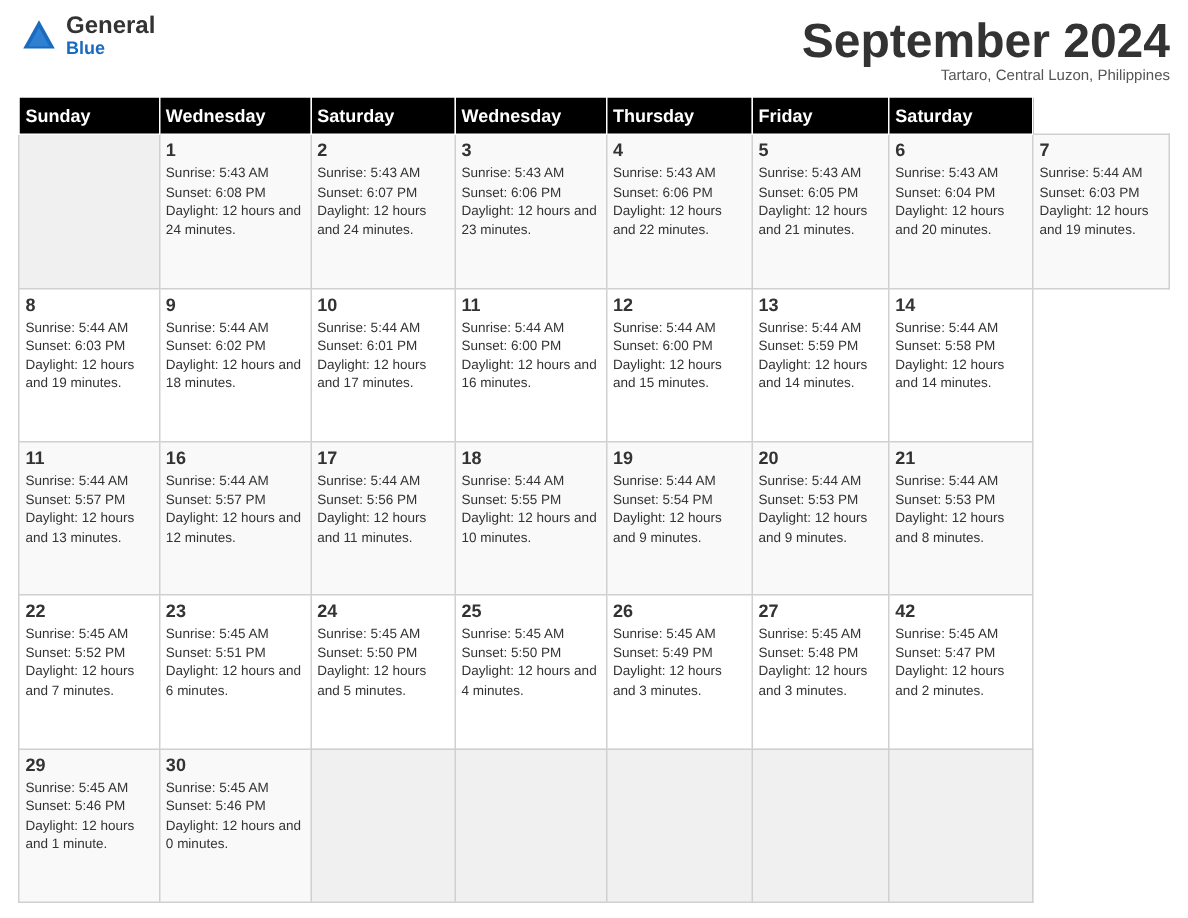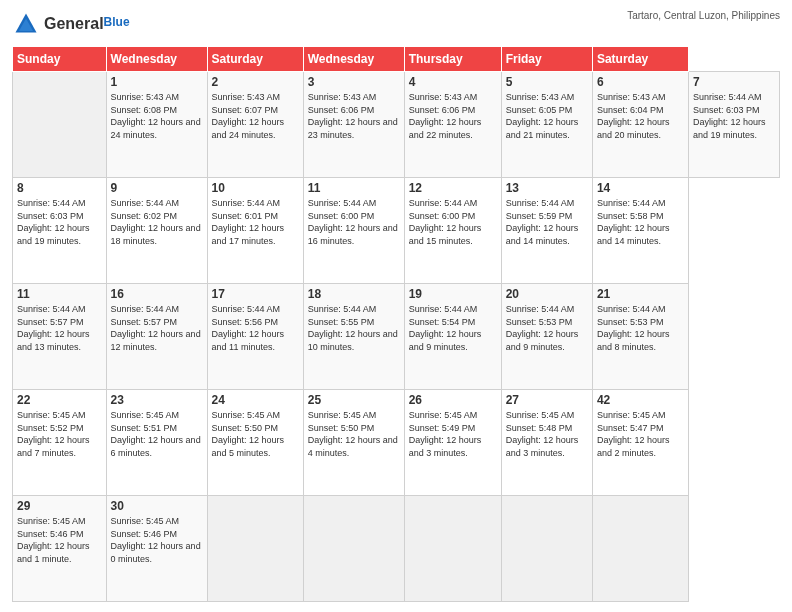--- a/index.html
+++ b/index.html
@@ -23,21 +23,21 @@
       align-items: flex-start;
       margin-bottom: 8px;
     }
     .logo {
       display: flex;
       align-items: center;
       gap: 4px;
     }
     .logo-text {
       display: flex;
-      flex-direction: row;
+      flex-direction: column;
       line-height: 1;
     }
     .logo-general {
       font-size: 16px;
       font-weight: bold;
       color: #333;
     }
     .logo-blue {
       font-size: 12px;
       font-weight: bold;
@@ -59,21 +59,21 @@
     .location {
       font-size: 10px;
       color: #555;
     }
     .calendar-table {
       width: 100%;
       border-collapse: collapse;
       flex: 1;
     }
     .calendar-table thead tr th {
-      background: #ef4444;
+      background: #000000;
       color: #fff;
       font-size: 12px;
       font-weight: bold;
       padding: 5px 4px;
       text-align: left;
       border: 1px solid #fff;
     }
     .calendar-table tbody tr td {
       border: 1px solid #d0d0d0;
       vertical-align: top;
@@ -111,20 +111,21 @@
       <svg class="logo-icon" viewBox="0 0 40 40">
         <polygon points="20,5 35,32 5,32" fill="#1a6bbf"></polygon>
         <polygon points="20,12 30,30 10,30" fill="#3a8edf" opacity="0.6"></polygon>
       </svg>
       <div class="logo-text">
         <span class="logo-general">General</span>
         <span class="logo-blue">Blue</span>
       </div>
     </div>
     <div class="title-area">
+      <div class="month-title">September 2024</div>
       <div class="location">Tartaro, Central Luzon, Philippines</div>
     </div>
   </div>
 
   <table class="calendar-table">
     <thead>
       <tr>
         <th>Sunday</th>
         <th>Wednesday</th>
         <th>Saturday</th>

